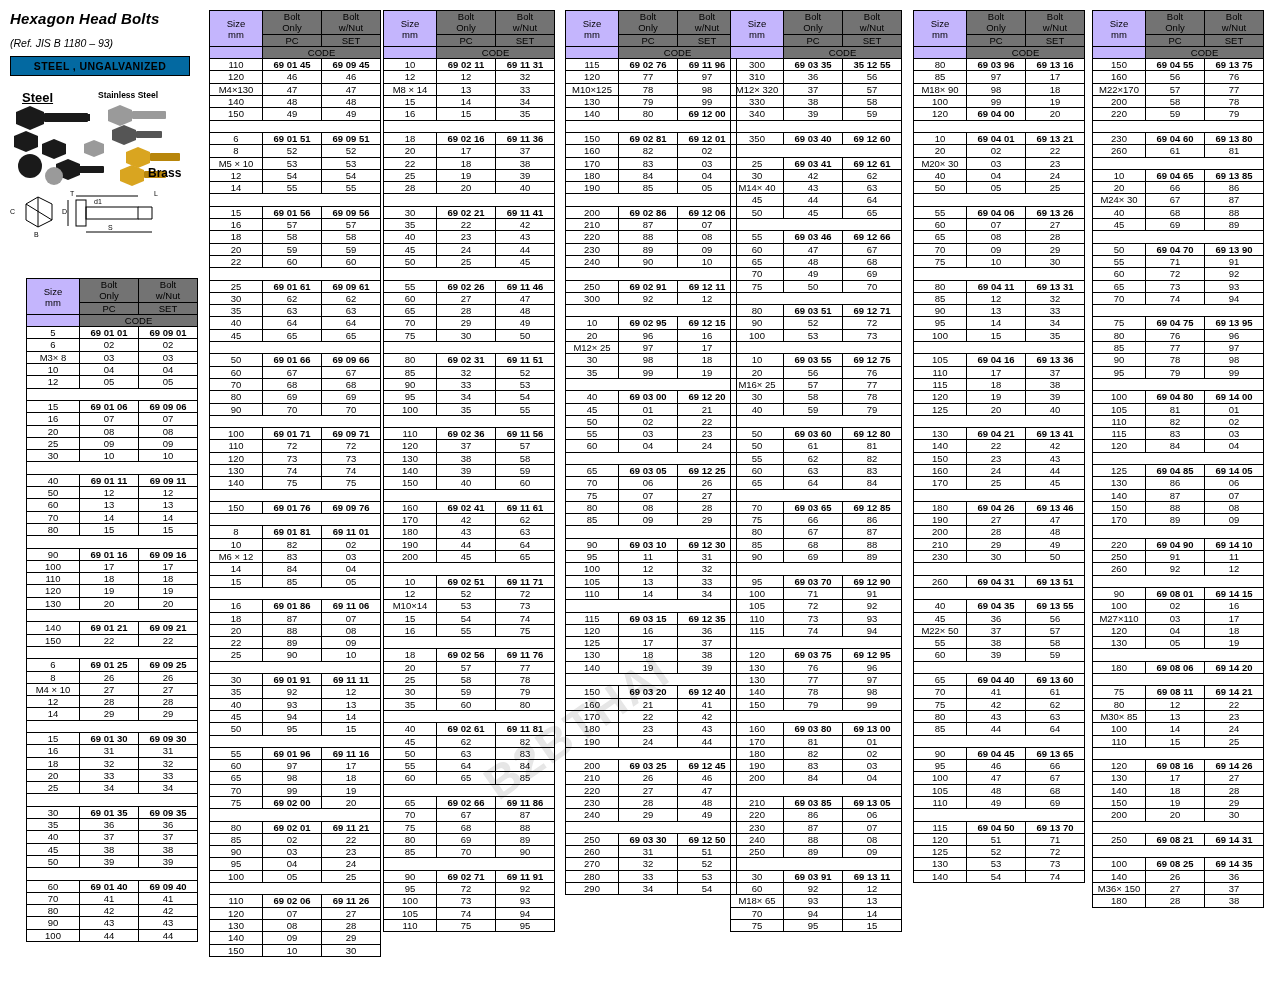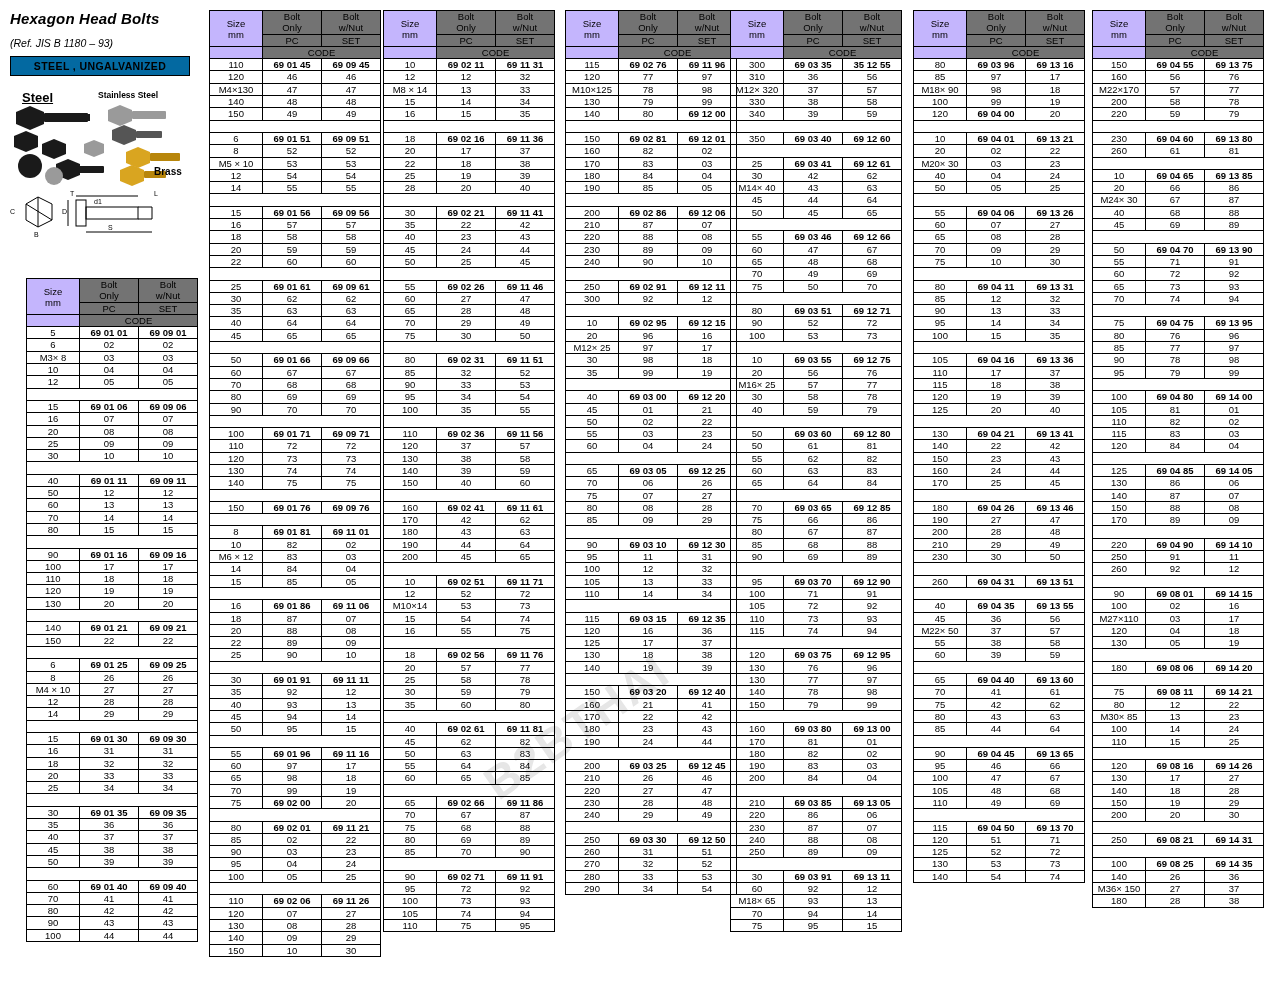--- a/index.html
+++ b/index.html
@@ -45,21 +45,21 @@
 
   <div class="title-block">
     <div class="main-title">Hexagon Head Bolts</div>
     <div class="sub-title">(Ref. JIS B 1180 – 93)</div>
     <div class="steel-bar">STEEL , UNGALVANIZED</div>
   </div>
 
   <div class="illus">
     <div style="position:absolute;left:14px;top:-14px;font-size:13px;font-weight:bold;text-decoration:underline;">Steel</div>
     <div style="position:absolute;left:78px;top:-14px;font-size:8.5px;font-weight:bold;padding-left:12px;">Stainless Steel</div>
-    <div style="position:absolute;left:146px;top:62px;font-size:10px;font-weight:bold;">Brass</div>
+    <div style="position:absolute;left:140px;top:62px;font-size:12px;font-weight:bold;">Brass</div>
 
     <svg width="186" height="140" viewBox="0 0 186 140">
 
       <g class="bolt-dark">
         <polygon points="8,8 22,2 36,8 36,20 22,26 8,20"></polygon>
         <rect x="36" y="9" width="44" height="9" rx="1"></rect>
         <rect x="78" y="10" width="4" height="7"></rect>
       </g>
 
       <g class="bolt-lite">

